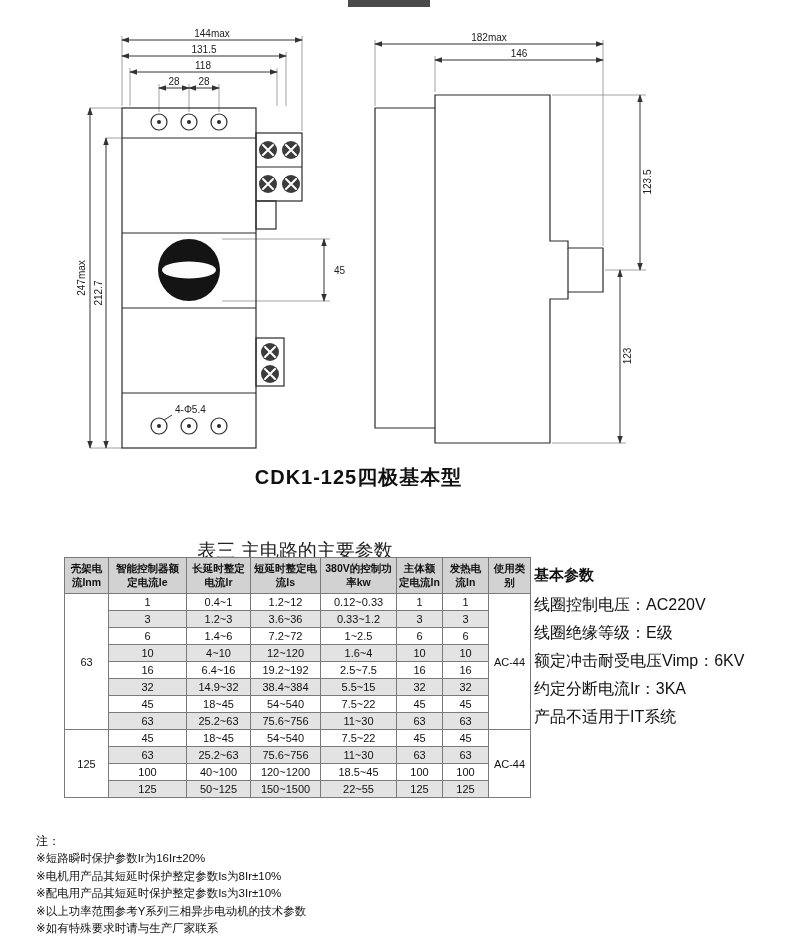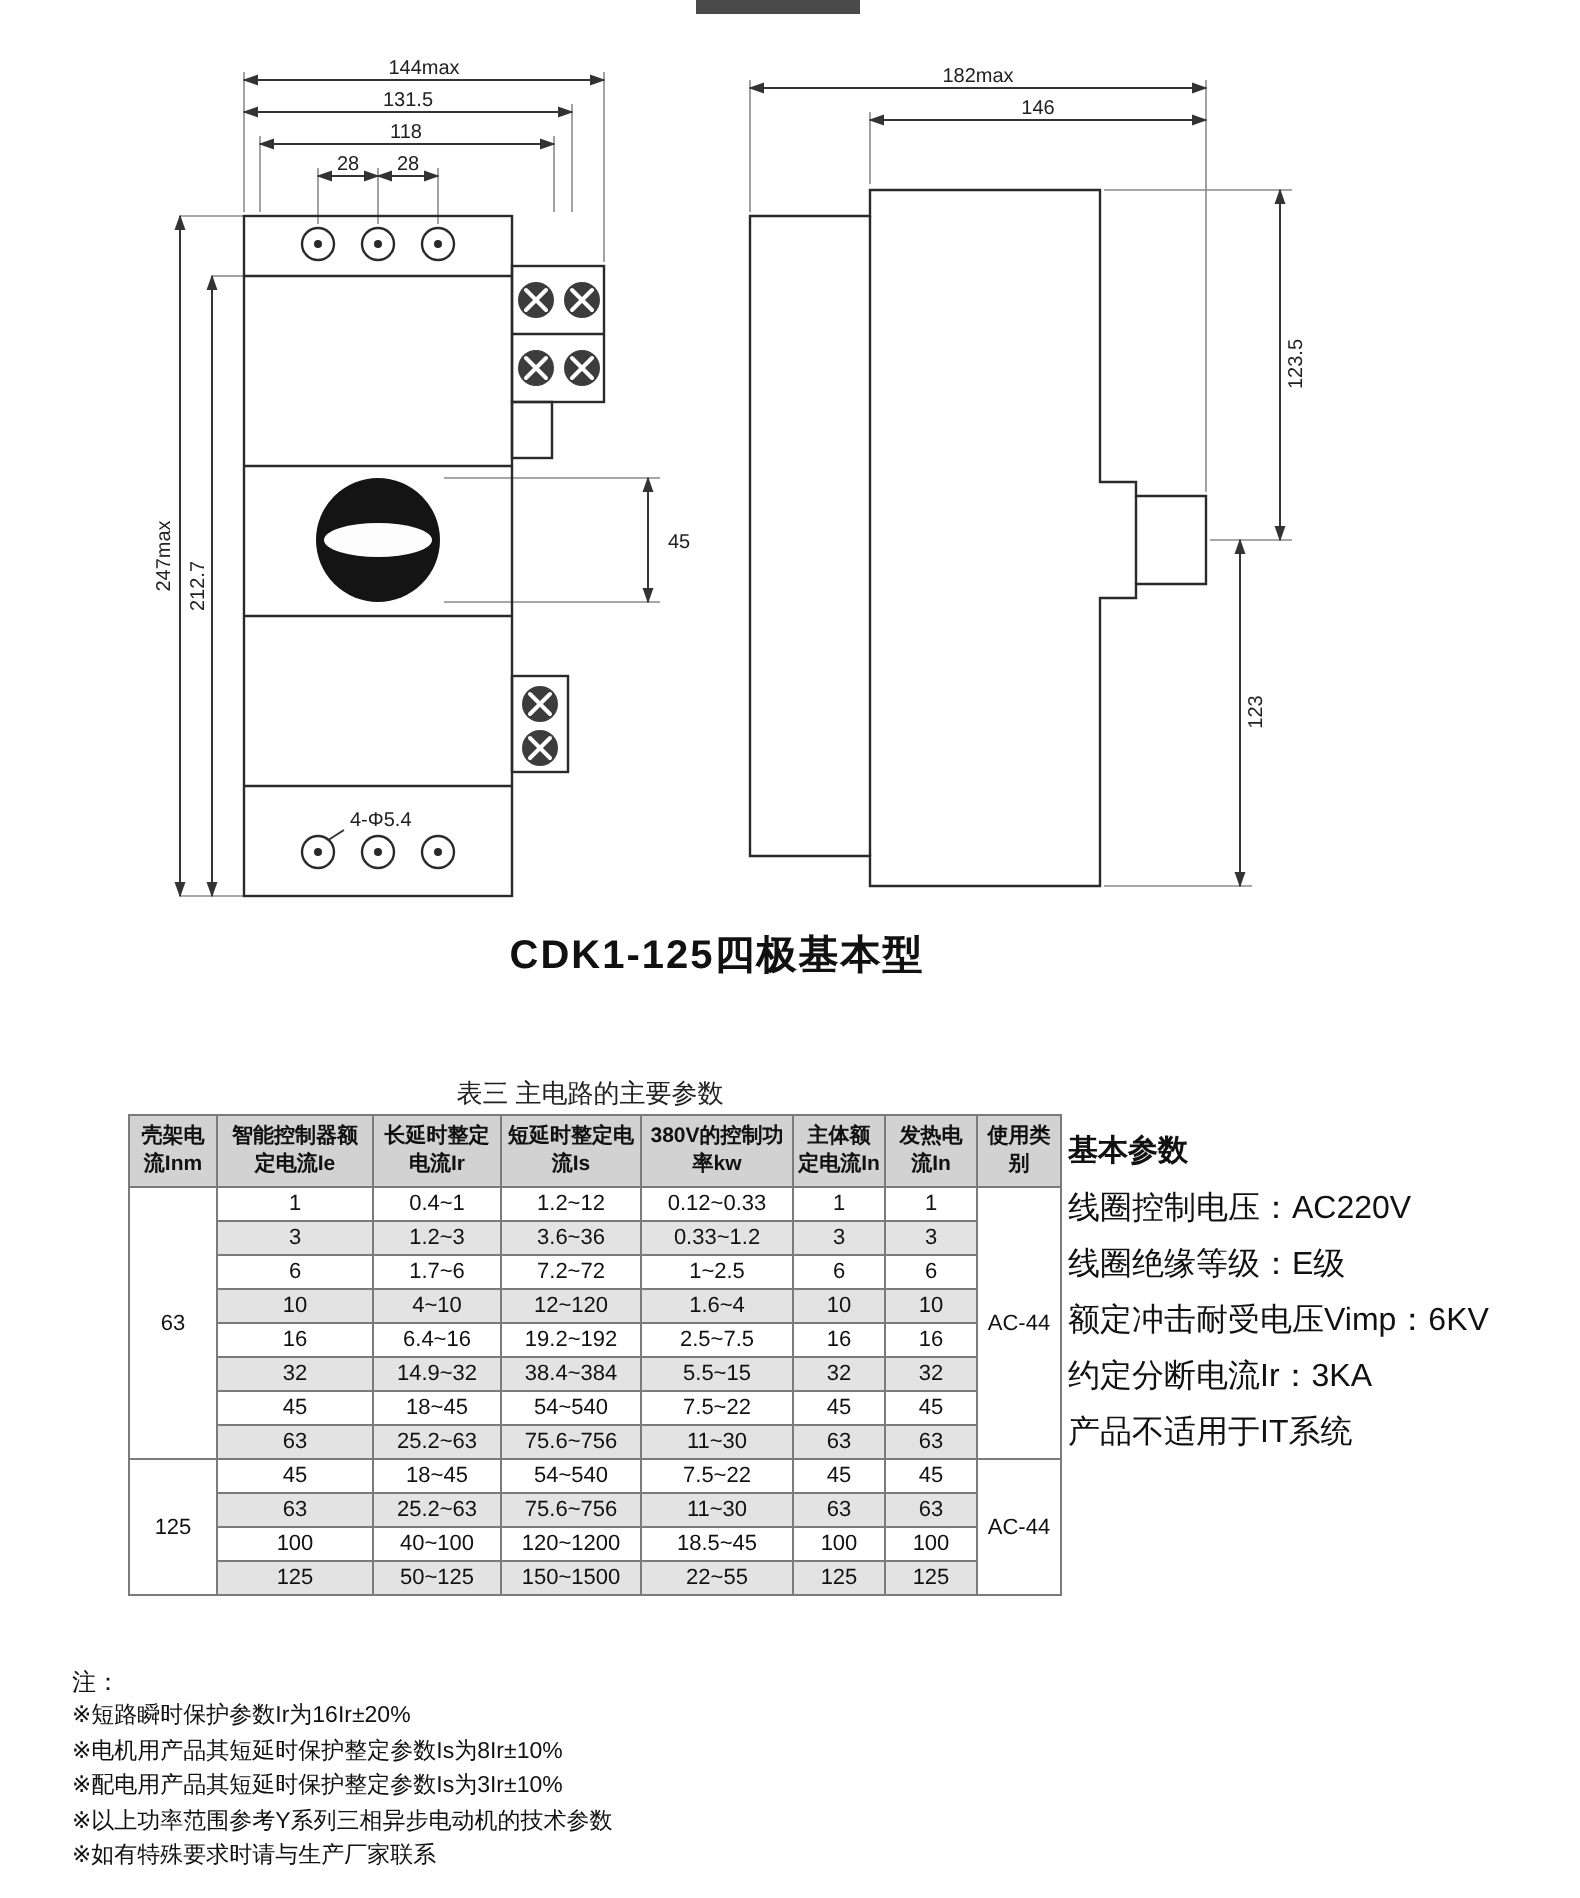--- a/index.html
+++ b/index.html
@@ -15,21 +15,21 @@
   .svg-front { position:absolute; left:72px; top:26px; }
   .svg-side  { position:absolute; left:368px; top:26px; }
 
   .caption {
     position:absolute; left:0; top:464px; width:717px;
     text-align:center; font-size:20px; font-weight:bold; letter-spacing:1px; color:#111;
   }
 
   .table-title {
     position:absolute; left:64px; top:538px; width:462px;
-    text-align:center; font-size:13px; color:#222;
+    text-align:center; font-size:19px; color:#222;
   }
 
   table.spec {
     position:absolute; left:64px; top:557px;
     border-collapse:collapse; font-size:11px; color:#111;
     table-layout:fixed;
     padding-left:48px;
   }
   table.spec th, table.spec td {
     border:1px solid #7a7a7a; text-align:center; padding:0 2px; overflow:hidden;
@@ -238,21 +238,21 @@
         <tr class="alt">
           <td>3</td>
           <td>1.2~3</td>
           <td>3.6~36</td>
           <td>0.33~1.2</td>
           <td>3</td>
           <td>3</td>
         </tr>
         <tr>
           <td>6</td>
-          <td>1.7~6</td>
+          <td>1.4~6</td>
           <td>7.2~72</td>
           <td>1~2.5</td>
           <td>6</td>
           <td>6</td>
         </tr>
         <tr class="alt">
           <td>10</td>
           <td>4~10</td>
           <td>12~120</td>
           <td>1.6~4</td>

